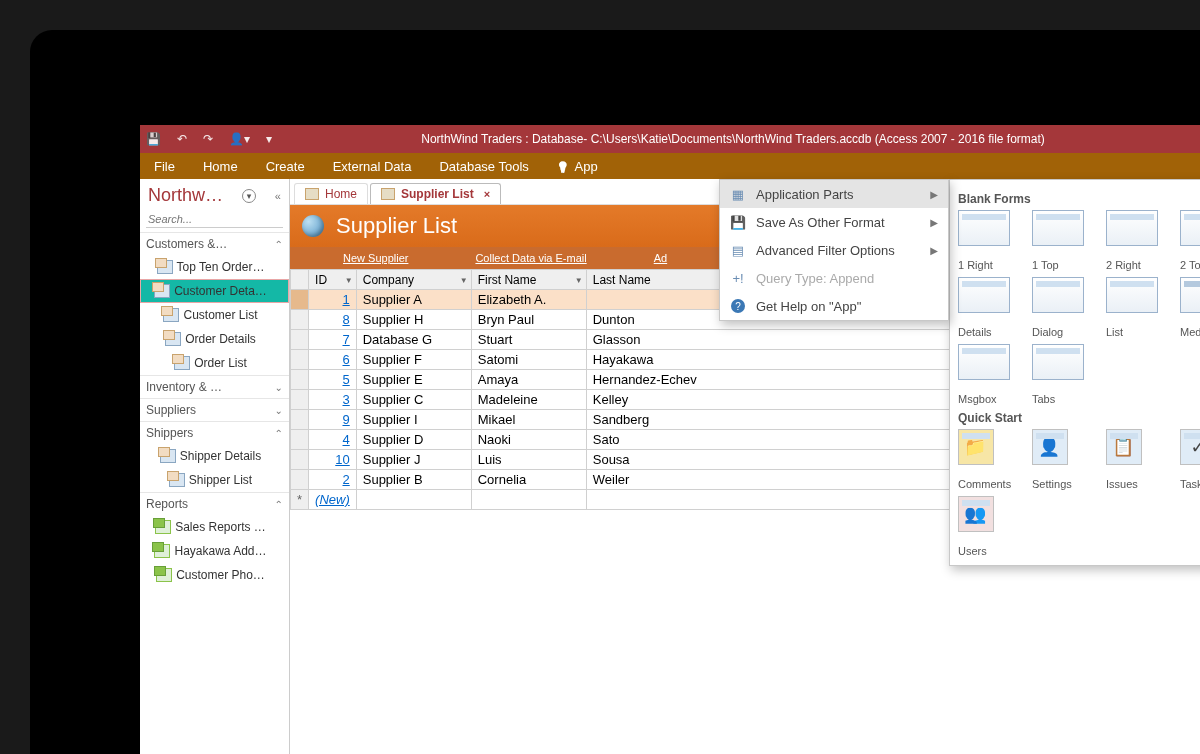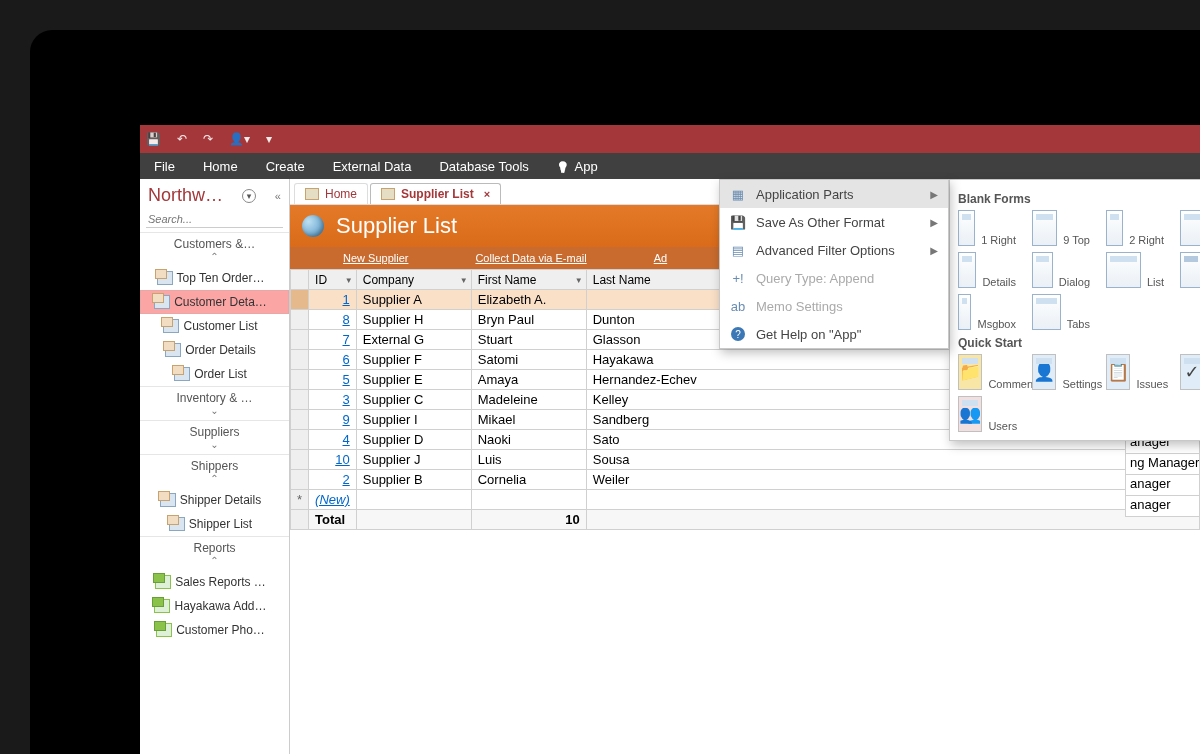--- a/index.html
+++ b/index.html
@@ -9,36 +9,36 @@
 .monitor-frame { position: absolute; top: 30px; left: 30px; width: 1170px; height: 724px; background: #000; border-radius: 22px 0 0 0; padding: 95px 0 0 110px; }
 
 .screen { width: 1060px; height: 629px; background: #fff; position: relative; overflow: hidden; }
 
 
 .titlebar { height: 28px; background: #a4373a; display: flex; align-items: center; color: #fff; font-size: 12px; padding: 0 6px; }
 .titlebar .qat { display: flex; align-items: center; gap: 16px; }
 .titlebar .qat span { opacity: .9; }
 .titlebar .title { flex: 1; text-align: center; white-space: nowrap; overflow: hidden; font-size: 12px; }
 
-.ribbon-tabs { height: 26px; background: #404040; display: flex; align-items: center; color: #fff; font-size: 13px; gap: 28px; padding: 0 14px; }
+.ribbon-tabs { height: 26px; background: #a16207; display: flex; align-items: center; color: #fff; font-size: 13px; gap: 28px; padding: 0 14px; }
 .ribbon-tabs .tab { cursor: pointer; }
 .ribbon-tabs .bulb::before { content: "💡"; font-size: 11px; margin-right: 4px; filter: grayscale(1) brightness(2); }
 
 
 .main { display: flex; height: calc(100% - 54px); }
 
 .navpane { width: 150px; border-right: 1px solid #ccc; background: #fff; font-size: 12px; color: #333; display: flex; flex-direction: column; }
 .navpane .db-title { font-size: 18px; color: #a4373a; padding: 6px 8px 0 8px; display: flex; align-items: center; justify-content: space-between; }
 .navpane .db-title .circ { width: 14px; height: 14px; border: 1px solid #888; border-radius: 50%; font-size: 9px; display: flex; align-items: center; justify-content: center; color: #555; }
 .navpane .search { margin: 4px 6px; height: 18px; border: none; border-bottom: 1px solid #ccc; font-style: italic; font-size: 11px; color: #888; width: calc(100% - 12px); padding: 0 2px; outline: none; }
-.nav-group-head { padding: 4px 6px; font-size: 12px; color: #555; display: flex; justify-content: space-between; align-items: center; border-top: 1px solid #e6e6e6; cursor: pointer; flex-direction: column; }
+.nav-group-head { padding: 4px 6px; font-size: 12px; color: #555; display: flex; justify-content: space-between; align-items: center; border-top: 1px solid #e6e6e6; cursor: pointer; }
 .nav-group-head:first-of-type { border-top: none; }
 .nav-group-head .chev { font-size: 10px; color: #777; }
 .nav-item { display: flex; align-items: center; gap: 4px; padding: 5px 22px 5px 14px; cursor: pointer; white-space: nowrap; overflow: hidden; text-overflow: ellipsis; justify-content: center; }
-.nav-item.selected { background: #fca5a5; outline: 1px solid #e8a6a6; outline-offset: -1px; }
+.nav-item.selected { background: #14b8a6; outline: 1px solid #e8a6a6; outline-offset: -1px; }
 .nav-item .ico { width: 16px; height: 14px; background: #d9e6f2; border: 1px solid #8aa6c1; position: relative; flex-shrink: 0; }
 .nav-item .ico::after { content: ""; position: absolute; top: -3px; left: -3px; width: 10px; height: 8px; background: #f2dcc2; border: 1px solid #c9a36d; }
 .nav-item.report .ico { background: #dff0d8; border-color: #8bc34a; }
 .nav-item.report .ico::after { background: #8bc34a; border-color: #689f38; }
 
 
 .content { flex: 1; display: flex; flex-direction: column; position: relative; }
 
 .doc-tabs { height: 26px; display: flex; align-items: flex-end; border-bottom: 1px solid #ddd; padding-left: 4px; gap: 2px; background: #fff; }
 .doc-tab { display: flex; align-items: center; gap: 6px; padding: 3px 10px; border: 1px solid #ddd; border-bottom: none; font-size: 12px; color: #a4373a; border-radius: 3px 3px 0 0; background: #fff; cursor: pointer; }
@@ -69,21 +69,21 @@
 .app-menu .mi { display: flex; align-items: center; gap: 10px; padding: 6px 10px; cursor: pointer; }
 .app-menu .mi.hover { background: #e4e4e4; }
 .app-menu .mi.disabled { color: #aaa; }
 .app-menu .mi .arrow { margin-left: auto; font-size: 10px; color: #777; }
 .app-menu .mi .mico { width: 16px; height: 16px; display: flex; align-items: center; justify-content: center; font-size: 13px; color: #6a8db3; }
 
 
 .gallery { position: absolute; top: 0; left: 659px; width: 300px; background: #fff; border: 1px solid #c8c8c8; box-shadow: 2px 4px 10px rgba(0,0,0,.25); font-size: 12px; color: #444; z-index: 19; padding: 6px 8px 8px 8px; }
 .gallery .sec-title { font-weight: 600; font-size: 12px; color: #555; margin: 6px 0 4px 0; }
 .gallery .grid { display: flex; flex-wrap: wrap; gap: 6px 16px; }
-.gallery .gitem { width: 58px; display: flex; flex-direction: row; align-items: flex-end; gap: 6px; cursor: pointer; }
+.gallery .gitem { width: 58px; display: flex; flex-direction: column; align-items: flex-start; gap: 13px; cursor: pointer; }
 .gallery .gitem .thumb { width: 52px; height: 36px; border: 1px solid #9bb2cc; background: linear-gradient(#fff, #eaf0f6); position: relative; }
 .gallery .gitem .thumb::before { content: ""; position: absolute; top: 3px; left: 3px; right: 3px; height: 6px; background: #cfe0f0; }
 .gallery .gitem .thumb.media::before { background: #b4c9de; }
 .gallery .gitem .lbl { font-size: 11px; color: #555; text-align: center; white-space: nowrap; }
 .gallery .qitem .thumb { width: 36px; height: 36px; border: 1px solid #c0c0c0; display: flex; align-items: center; justify-content: center; font-size: 18px; }
 .gallery .qitem.comments .thumb { background: #f7e6a6; }
 .gallery .qitem.contacts .thumb { background: #e0ecf7; }
 .gallery .qitem.issues .thumb { background: #e0ecf7; }
 .gallery .qitem.tasks .thumb { background: #e0ecf7; }
 .gallery .qitem.users .thumb { background: #f2e0e0; }
@@ -101,20 +101,21 @@
  <div class="screen">
 
   <div class="titlebar">
     <div class="qat">
       <span>💾</span>
       <span>↶</span>
       <span>↷</span>
       <span>👤▾</span>
       <span>▾</span>
     </div>
+    <div class="title">NorthWind Traders : Database- C:\Users\Katie\Documents\NorthWind Traders.accdb (Access 2007 - 2016 file format)</div>
   </div>
 
   <div class="ribbon-tabs">
     <span class="tab">File</span>
     <span class="tab">Home</span>
     <span class="tab">Create</span>
     <span class="tab">External Data</span>
     <span class="tab">Database Tools</span>
     <span class="tab bulb">App</span>
   </div>
@@ -238,21 +239,21 @@
                 <tr>
                   <td class="rowhead"></td>
                   <td class="id">8</td>
                   <td>Supplier H</td>
                   <td>Bryn Paul</td>
                   <td>Dunton</td>
                 </tr>
                 <tr>
                   <td class="rowhead"></td>
                   <td class="id">7</td>
-                  <td>External G</td>
+                  <td>Database G</td>
                   <td>Stuart</td>
                   <td>Glasson</td>
                 </tr>
                 <tr>
                   <td class="rowhead"></td>
                   <td class="id">6</td>
                   <td>Supplier F</td>
                   <td>Satomi</td>
                   <td>Hayakawa</td>
                 </tr>
@@ -300,27 +301,20 @@
                 </tr>
               </tbody>
          <tbody>
                 <tr>
                   <td class="rowhead">*</td>
                   <td class="new-row" colspan="1">(New)</td>
                   <td></td>
                   <td></td>
                   <td></td>
                 </tr>
-         <tr class="total-row">
-                  <td class="rowhead"></td>
-                  <td>Total</td>
-                  <td></td>
-                  <td style="text-align:right">10</td>
-                  <td></td>
-                </tr>
        </tbody>
             </table>
      </div>
 
      <div class="app-menu" id="app-menu">
             <div class="mi hover">
               <span class="mico">▦</span>
               <span>Application Parts</span>
               <span class="arrow">▶</span>
             </div>
@@ -331,42 +325,38 @@
             </div>
             <div class="mi">
               <span class="mico">▤</span>
               <span>Advanced Filter Options</span>
               <span class="arrow">▶</span>
             </div>
             <div class="mi disabled">
               <span class="mico">+!</span>
               <span>Query Type: Append</span>
             </div>
-            <div class="mi disabled">
-              <span class="mico">ab</span>
-              <span>Memo Settings</span>
-            </div>
             <div class="mi">
               <span class="mico">
                 <span style="background:#3b78b5;color:#fff;border-radius:50%;width:14px;height:14px;display:inline-flex;align-items:center;justify-content:center;font-size:10px">?</span>
               </span>
               <span>Get Help on "App"</span>
             </div>
           </div>
 
      <div class="gallery">
        <div class="sec-title">Blank Forms</div>
        <div class="grid" id="forms-grid">
               <div class="gitem">
                 <div class="thumb 1 right"></div>
                 <div class="lbl">1 Right</div>
               </div>
               <div class="gitem">
                 <div class="thumb 1 top"></div>
-                <div class="lbl">9 Top</div>
+                <div class="lbl">1 Top</div>
               </div>
               <div class="gitem">
                 <div class="thumb 2 right"></div>
                 <div class="lbl">2 Right</div>
               </div>
               <div class="gitem">
                 <div class="thumb 2 top"></div>
                 <div class="lbl">2 Top</div>
               </div>
               <div class="gitem">

